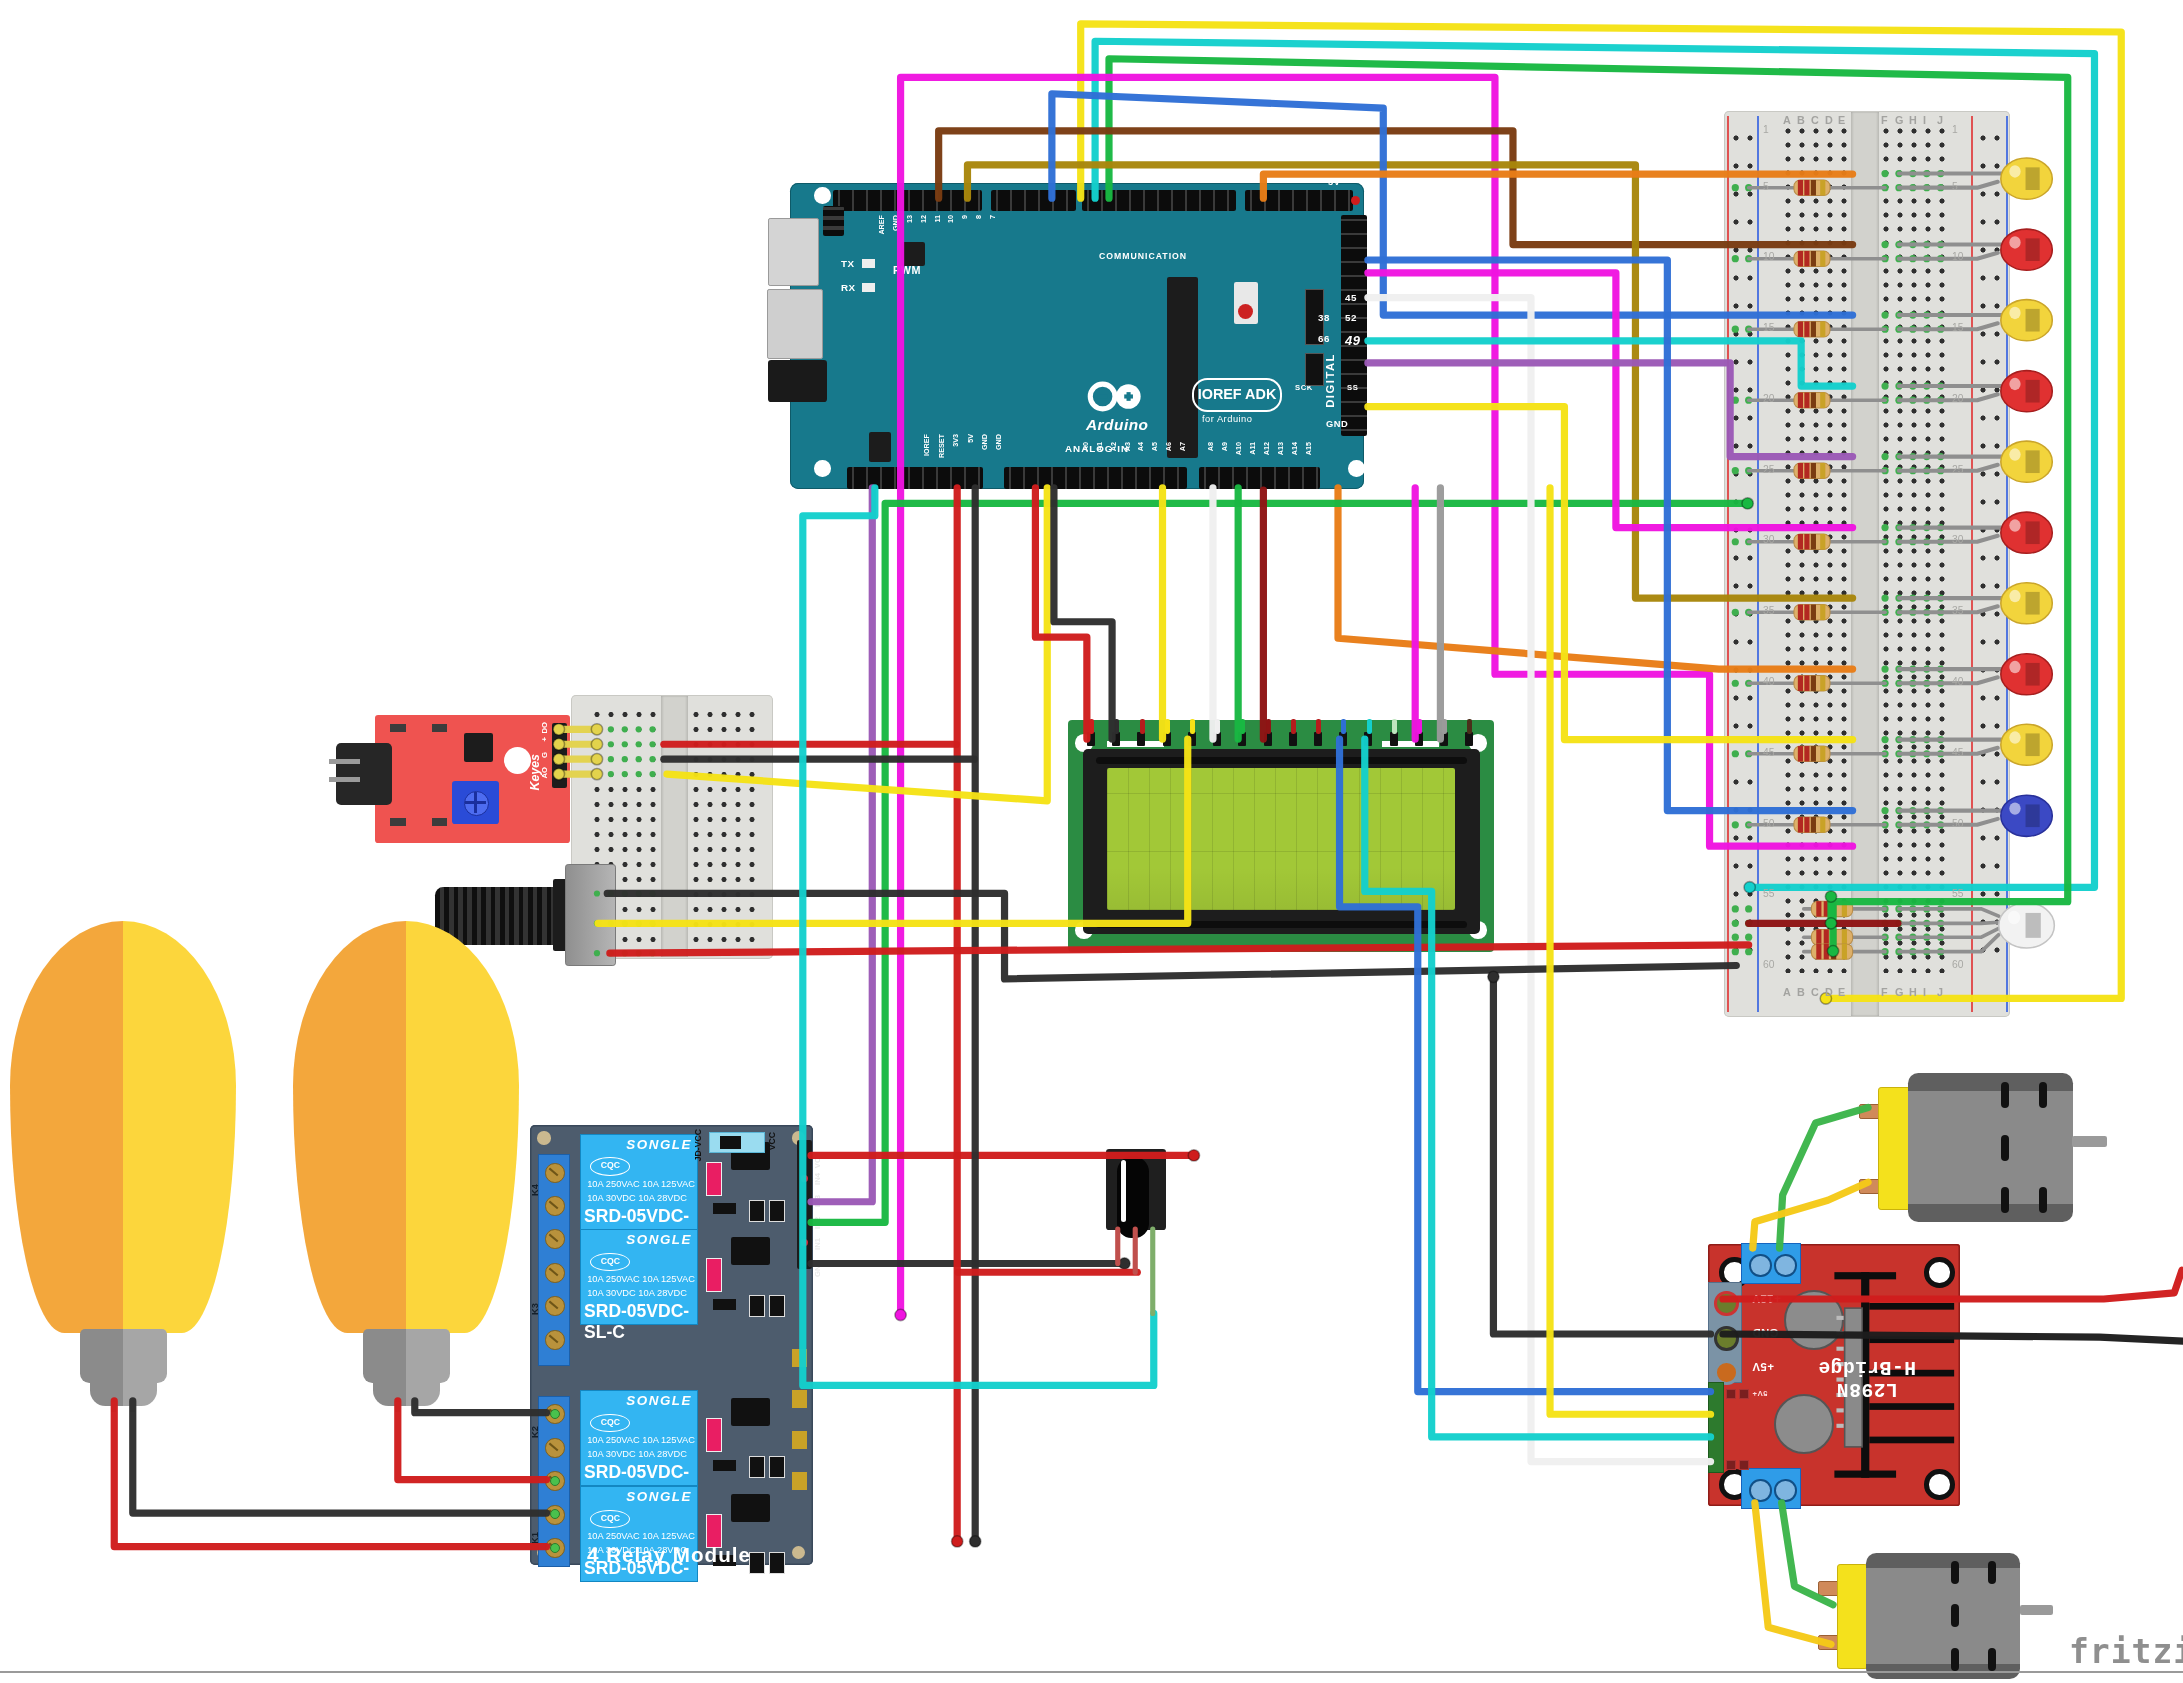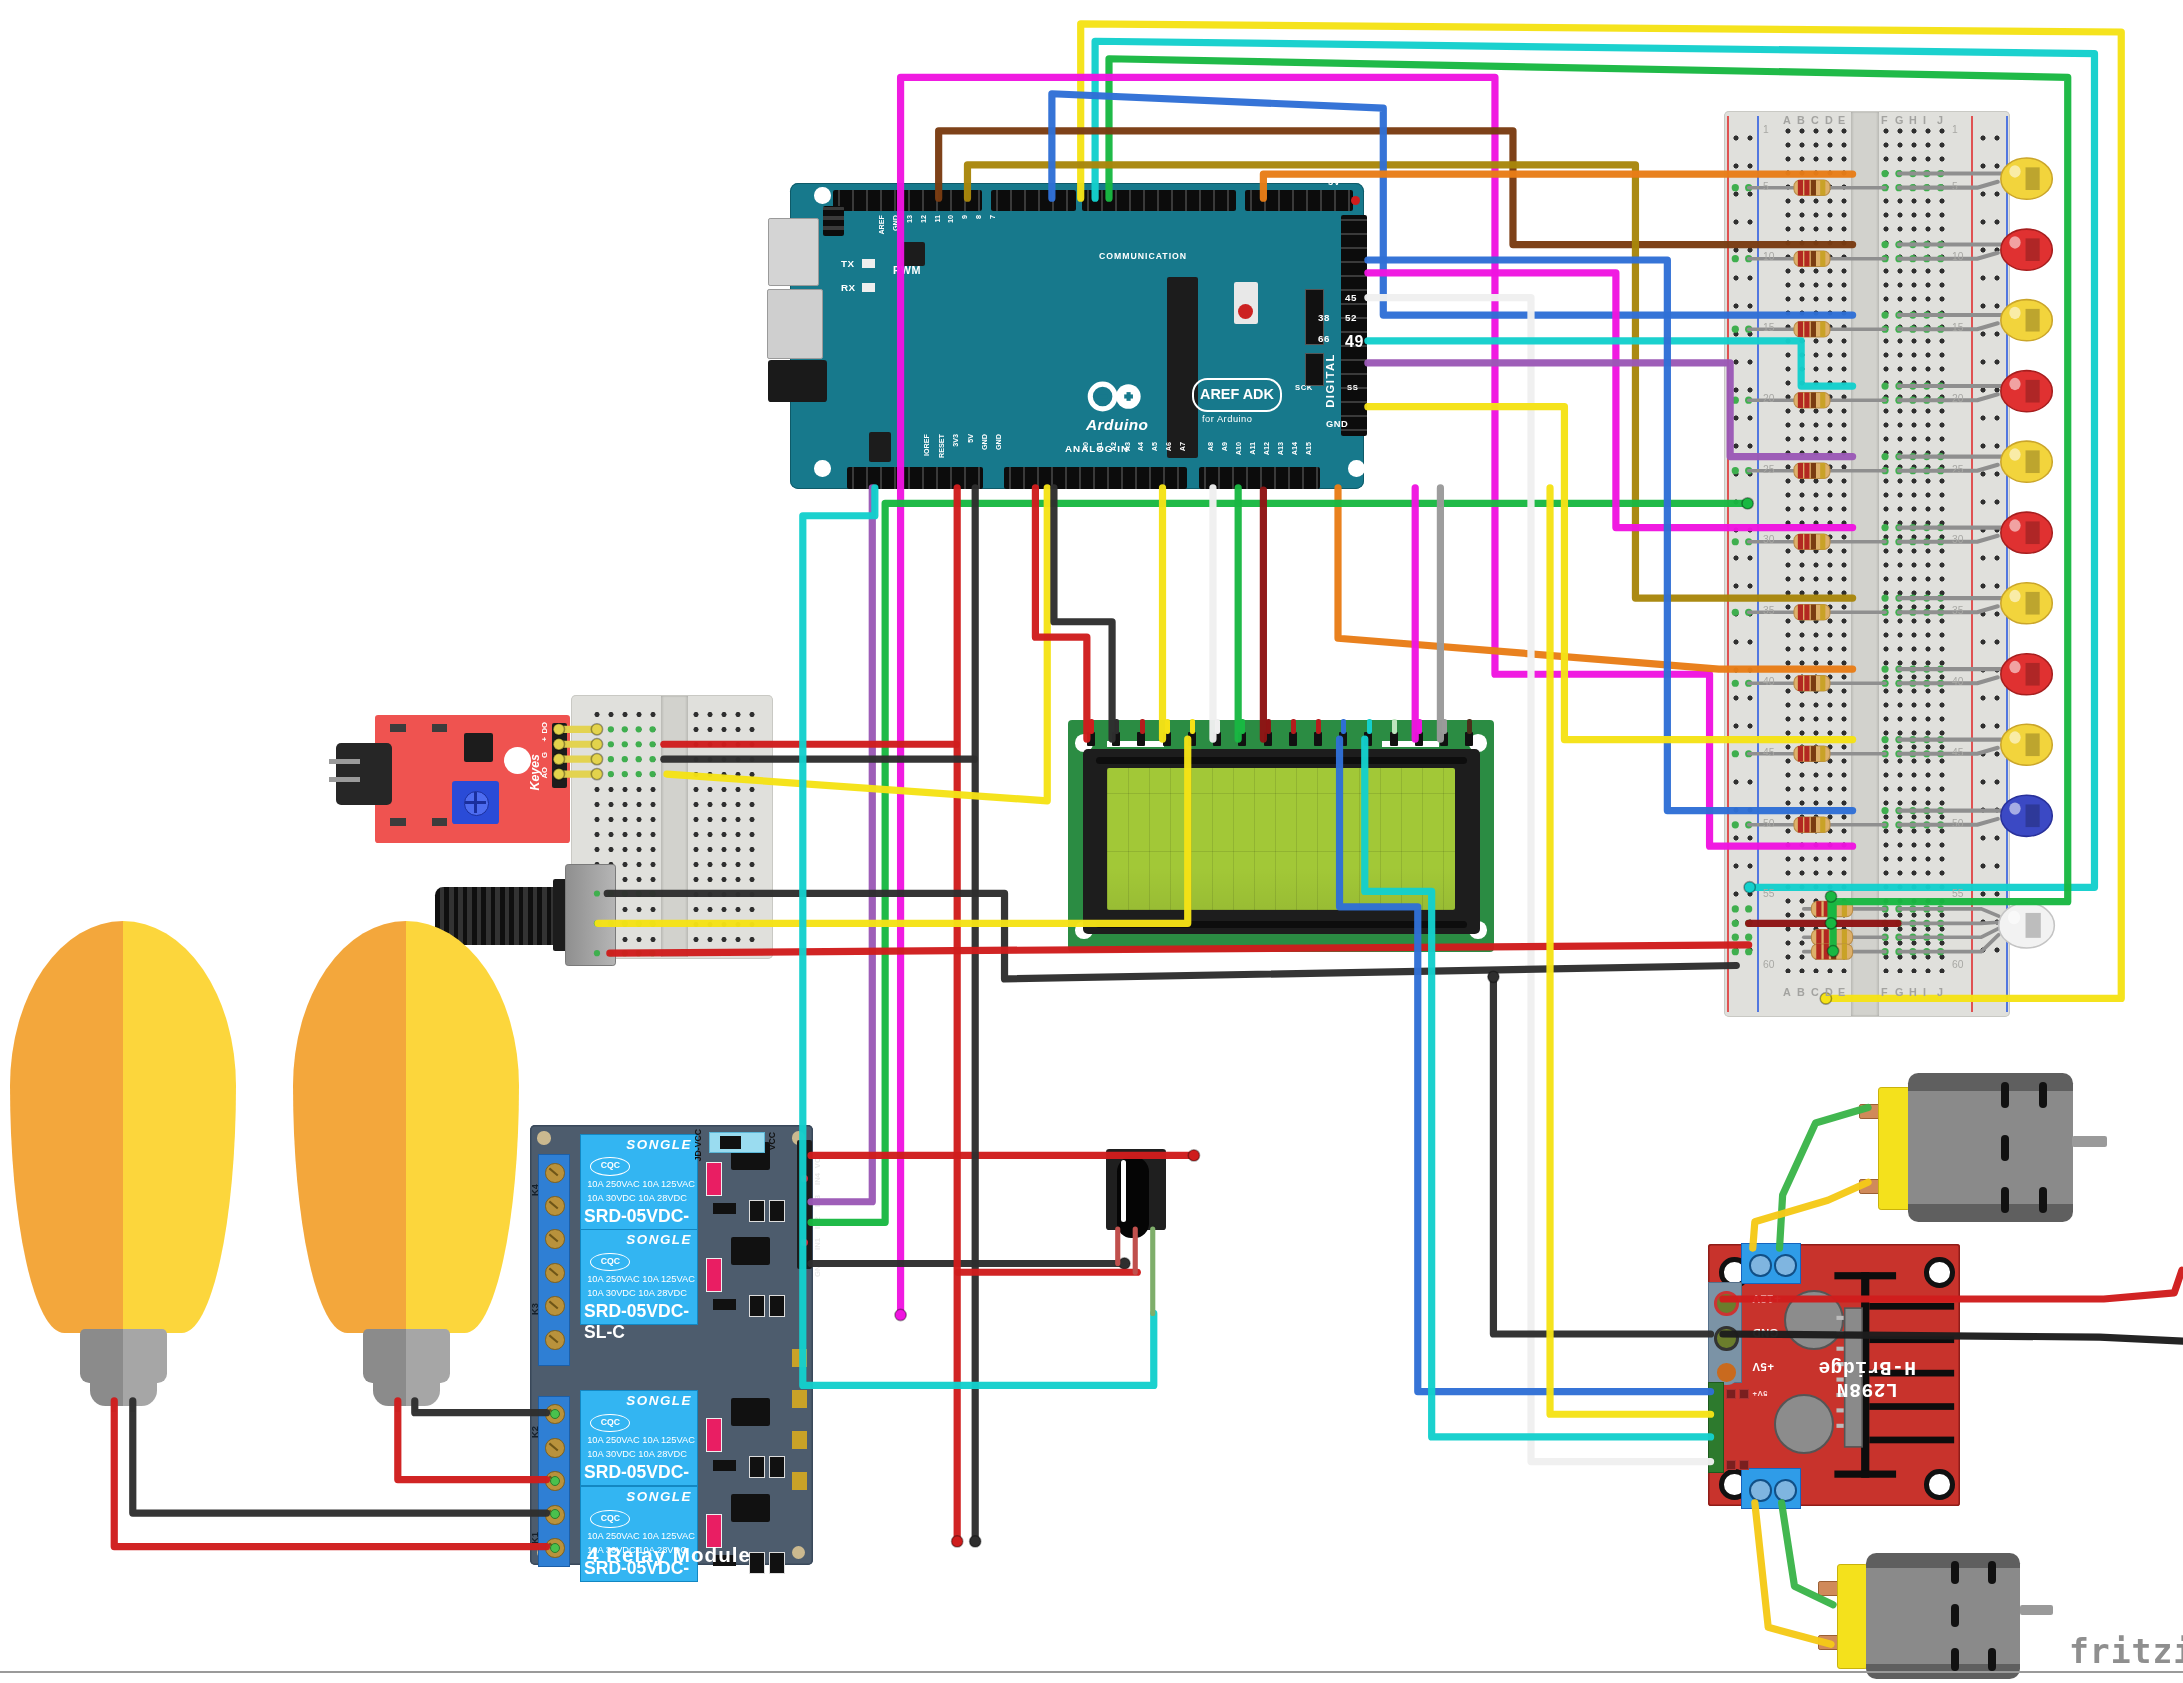--- a/index.html
+++ b/index.html
@@ -94,21 +94,21 @@
 
     <svg width="67" height="36" style="left:293px;top:196px;" viewBox="0 0 130 70">
       <circle cx="38" cy="34" r="24" fill="none" stroke="#fff" stroke-width="10"></circle>
       <circle cx="88" cy="34" r="24" fill="#fff"></circle>
       <rect x="80" y="30" width="17" height="8" fill="#17798c"></rect>
         <rect x="84.5" y="25.5" width="8" height="17" fill="#17798c"></rect>
       <rect x="28" y="30" width="20" height="8" fill="#17798c"></rect>
     </svg>
     <div class="wlab" style="left:296px;top:233px;font-size:15.4px;font-style:italic;">Arduino</div>
     <div class="abs" style="left:402px;top:195px;width:86px;height:30px;border:2.1px solid #fff;border-radius:15.4px;color:#fff;font-weight:bold;font-size:14.4px;text-align:center;line-height:29px;">
-      <span>AREF ADK</span>
+      <span>IOREF ADK</span>
     </div>
     <div class="wlab" style="left:412px;top:231px;font-size:9.3px;font-weight:normal;">for Arduino</div>
 
     <div class="pad" style="left:515px;top:106px;width:16.5px;height:54px;"></div>
     <div class="pad" style="left:515px;top:170px;width:16.5px;height:31px;"></div>
   <div class="vlab" style="left: 88px; top: 32px; font-size: 7.2px;">AREF</div>
       <div class="vlab" style="left: 102px; top: 32px; font-size: 7.2px;">GND</div>
       <div class="vlab" style="left: 116px; top: 32px; font-size: 7.2px;">13</div>
       <div class="vlab" style="left: 130px; top: 32px; font-size: 7.2px;">12</div>
       <div class="vlab" style="left: 144px; top: 32px; font-size: 7.2px;">11</div>
@@ -135,21 +135,21 @@
       <div class="vlab" style="left: 445px; top: 259px; font-size: 7.2px;">A10</div>
       <div class="vlab" style="left: 459px; top: 259px; font-size: 7.2px;">A11</div>
       <div class="vlab" style="left: 473px; top: 259px; font-size: 7.2px;">A12</div>
       <div class="vlab" style="left: 487px; top: 259px; font-size: 7.2px;">A13</div>
       <div class="vlab" style="left: 501px; top: 259px; font-size: 7.2px;">A14</div>
       <div class="vlab" style="left: 515px; top: 259px; font-size: 7.2px;">A15</div>
       <div class="wlab" style="left: 555px; top: 109px; font-size: 9.8px;">45</div>
       <div class="wlab" style="left: 528px; top: 129px; font-size: 9.8px;">38</div>
       <div class="wlab" style="left: 555px; top: 129px; font-size: 9.8px;">52</div>
       <div class="wlab" style="left: 528px; top: 150px; font-size: 9.8px;">66</div>
-      <div class="wlab" style="left: 555px; top: 150px; font-size: 16px;">49</div>
+      <div class="wlab" style="left: 555px; top: 150px; font-size: 13px; font-style: italic;">49</div>
     </div>
 
   <div class="cmp" style="left:768px;top:218px;width:49px;height:66px;background:#d4d4d4;border:1.5px solid #9a9a9a;border-radius:2.1px;"></div>
   <div class="cmp" style="left:767px;top:289px;width:54px;height:68px;background:#cfcfcf;border:1.5px solid #9a9a9a;border-radius:2.1px;"></div>
   <div class="cmp" style="left:768px;top:360px;width:59px;height:42px;background:#1a1a1a;border-radius:3.1px;"></div>
 
   <div class="bb" style="left:1724px;top:111px;width:286px;height:906px;"></div>
   <div class="rail" style="left:1727px;top:116px;height:896px;background:#e05252;"></div>
   <div class="rail" style="left:1757px;top:116px;height:896px;background:#5277e0;"></div>
   <div class="rail" style="left:1971px;top:116px;height:896px;background:#e05252;"></div>

